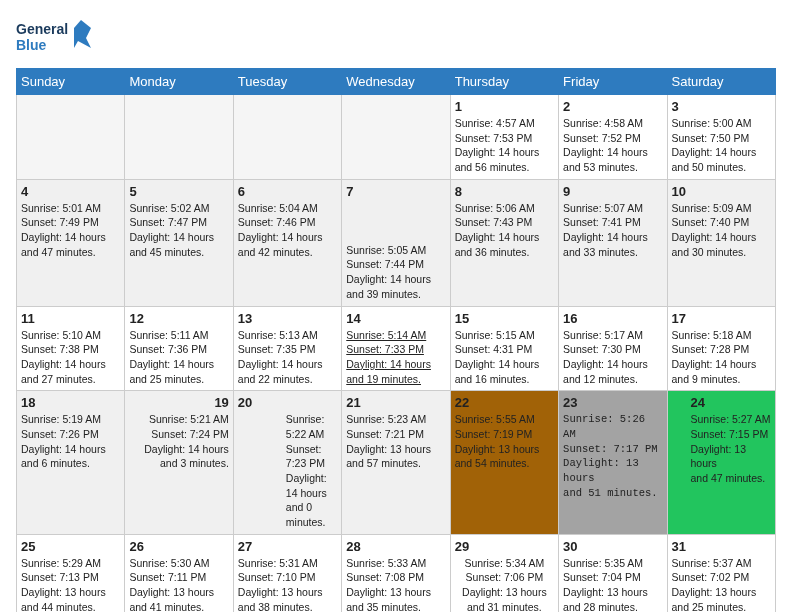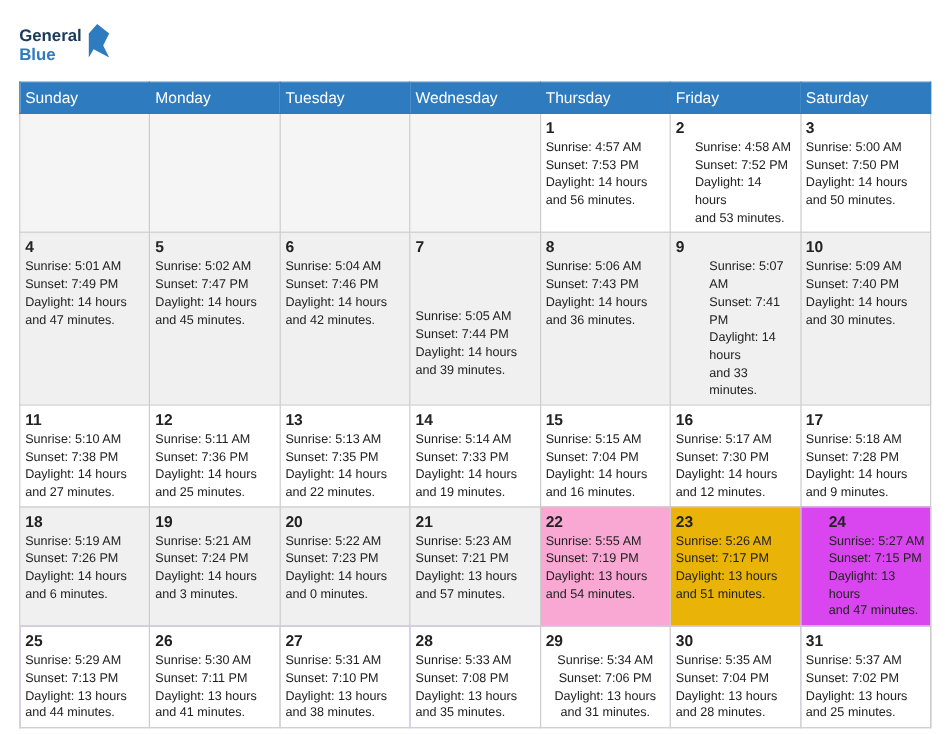--- a/index.html
+++ b/index.html
@@ -110,21 +110,21 @@
         <td class="empty" style="background: rgb(245, 245, 245);"></td>
         <td>
           <div class="day-num">1</div>
           <div class="day-info" style="white-space: pre-line;">Sunrise: 4:57 AM
 Sunset: 7:53 PM
 Daylight: 14 hours
 and 56 minutes.</div>
         </td>
         <td>
           <div class="day-num">2</div>
-          <div class="day-info" style="white-space: pre-line; margin-left: 16px;">Sunrise: 4:58 AM
+          <div class="day-info" style="white-space: pre-line;">Sunrise: 4:58 AM
 Sunset: 7:52 PM
 Daylight: 14 hours
 and 53 minutes.</div>
         </td>
         <td>
           <div class="day-num">3</div>
           <div class="day-info" style="white-space: pre-line;">Sunrise: 5:00 AM
 Sunset: 7:50 PM
 Daylight: 14 hours
 and 50 minutes.</div>
@@ -161,21 +161,21 @@
         </td>
         <td style="background: rgb(240, 240, 240);">
           <div class="day-num">8</div>
           <div class="day-info" style="white-space: pre-line;">Sunrise: 5:06 AM
 Sunset: 7:43 PM
 Daylight: 14 hours
 and 36 minutes.</div>
         </td>
         <td style="background: rgb(240, 240, 240);">
           <div class="day-num">9</div>
-          <div class="day-info" style="white-space: pre-line; margin-left: 28px;">Sunrise: 5:07 AM
+          <div class="day-info" style="white-space: pre-line;">Sunrise: 5:07 AM
 Sunset: 7:41 PM
 Daylight: 14 hours
 and 33 minutes.</div>
         </td>
         <td style="background: rgb(240, 240, 240);">
           <div class="day-num">10</div>
           <div class="day-info" style="white-space: pre-line;">Sunrise: 5:09 AM
 Sunset: 7:40 PM
 Daylight: 14 hours
 and 30 minutes.</div>
@@ -198,29 +198,29 @@
         </td>
         <td>
           <div class="day-num">13</div>
           <div class="day-info" style="white-space: pre-line;">Sunrise: 5:13 AM
 Sunset: 7:35 PM
 Daylight: 14 hours
 and 22 minutes.</div>
         </td>
         <td>
           <div class="day-num">14</div>
-          <div class="day-info" style="white-space: pre-line;">Sunrise: 5:14 AM
+          <div class="day-info" style="white-space: pre-line; text-decoration: underline;">Sunrise: 5:14 AM
 Sunset: 7:33 PM
 Daylight: 14 hours
 and 19 minutes.</div>
         </td>
         <td>
           <div class="day-num">15</div>
           <div class="day-info" style="white-space: pre-line;">Sunrise: 5:15 AM
-Sunset: 7:04 PM
+Sunset: 4:31 PM
 Daylight: 14 hours
 and 16 minutes.</div>
         </td>
         <td>
           <div class="day-num">16</div>
           <div class="day-info" style="white-space: pre-line;">Sunrise: 5:17 AM
 Sunset: 7:30 PM
 Daylight: 14 hours
 and 12 minutes.</div>
         </td>
@@ -233,56 +233,56 @@
         </td>
       </tr>
       <tr style="background: rgb(240, 240, 240);">
         <td style="background: rgb(240, 240, 240);">
           <div class="day-num">18</div>
           <div class="day-info" style="white-space: pre-line;">Sunrise: 5:19 AM
 Sunset: 7:26 PM
 Daylight: 14 hours
 and 6 minutes.</div>
         </td>
-        <td style="background: rgb(240, 240, 240);">
+        <td style="background: rgb(240, 240, 240); text-align: right;">
           <div class="day-num">19</div>
           <div class="day-info" style="white-space: pre-line;">Sunrise: 5:21 AM
 Sunset: 7:24 PM
 Daylight: 14 hours
 and 3 minutes.</div>
         </td>
         <td style="background: rgb(240, 240, 240);">
           <div class="day-num">20</div>
-          <div class="day-info" style="white-space: pre-line;">Sunrise: 5:22 AM
+          <div class="day-info" style="white-space: pre-line; margin-left: 48px;">Sunrise: 5:22 AM
 Sunset: 7:23 PM
 Daylight: 14 hours
 and 0 minutes.</div>
         </td>
         <td style="background: rgb(240, 240, 240);">
           <div class="day-num">21</div>
           <div class="day-info" style="white-space: pre-line;">Sunrise: 5:23 AM
 Sunset: 7:21 PM
 Daylight: 13 hours
 and 57 minutes.</div>
         </td>
-        <td style="background: #f9a8d4;">
+        <td style="background: #a16207;">
           <div class="day-num">22</div>
           <div class="day-info" style="white-space: pre-line;">Sunrise: 5:55 AM
 Sunset: 7:19 PM
 Daylight: 13 hours
 and 54 minutes.</div>
         </td>
-        <td style="background: #eab308;">
+        <td style="background: #a3a3a3;">
           <div class="day-num">23</div>
-          <div class="day-info" style="white-space: pre-line;">Sunrise: 5:26 AM
+          <div class="day-info" style="white-space: pre-line; font-family: Liberation Mono, monospace;">Sunrise: 5:26 AM
 Sunset: 7:17 PM
 Daylight: 13 hours
 and 51 minutes.</div>
         </td>
-        <td style="background: #d946ef; padding-left: 23px;">
+        <td style="background: #22c55e; padding-left: 23px;">
           <div class="day-num">24</div>
           <div class="day-info" style="white-space: pre-line;">Sunrise: 5:27 AM
 Sunset: 7:15 PM
 Daylight: 13 hours
 and 47 minutes.</div>
         </td>
       </tr>
       <tr style="background: #6d28d9;">
         <td>
           <div class="day-num">25</div>

